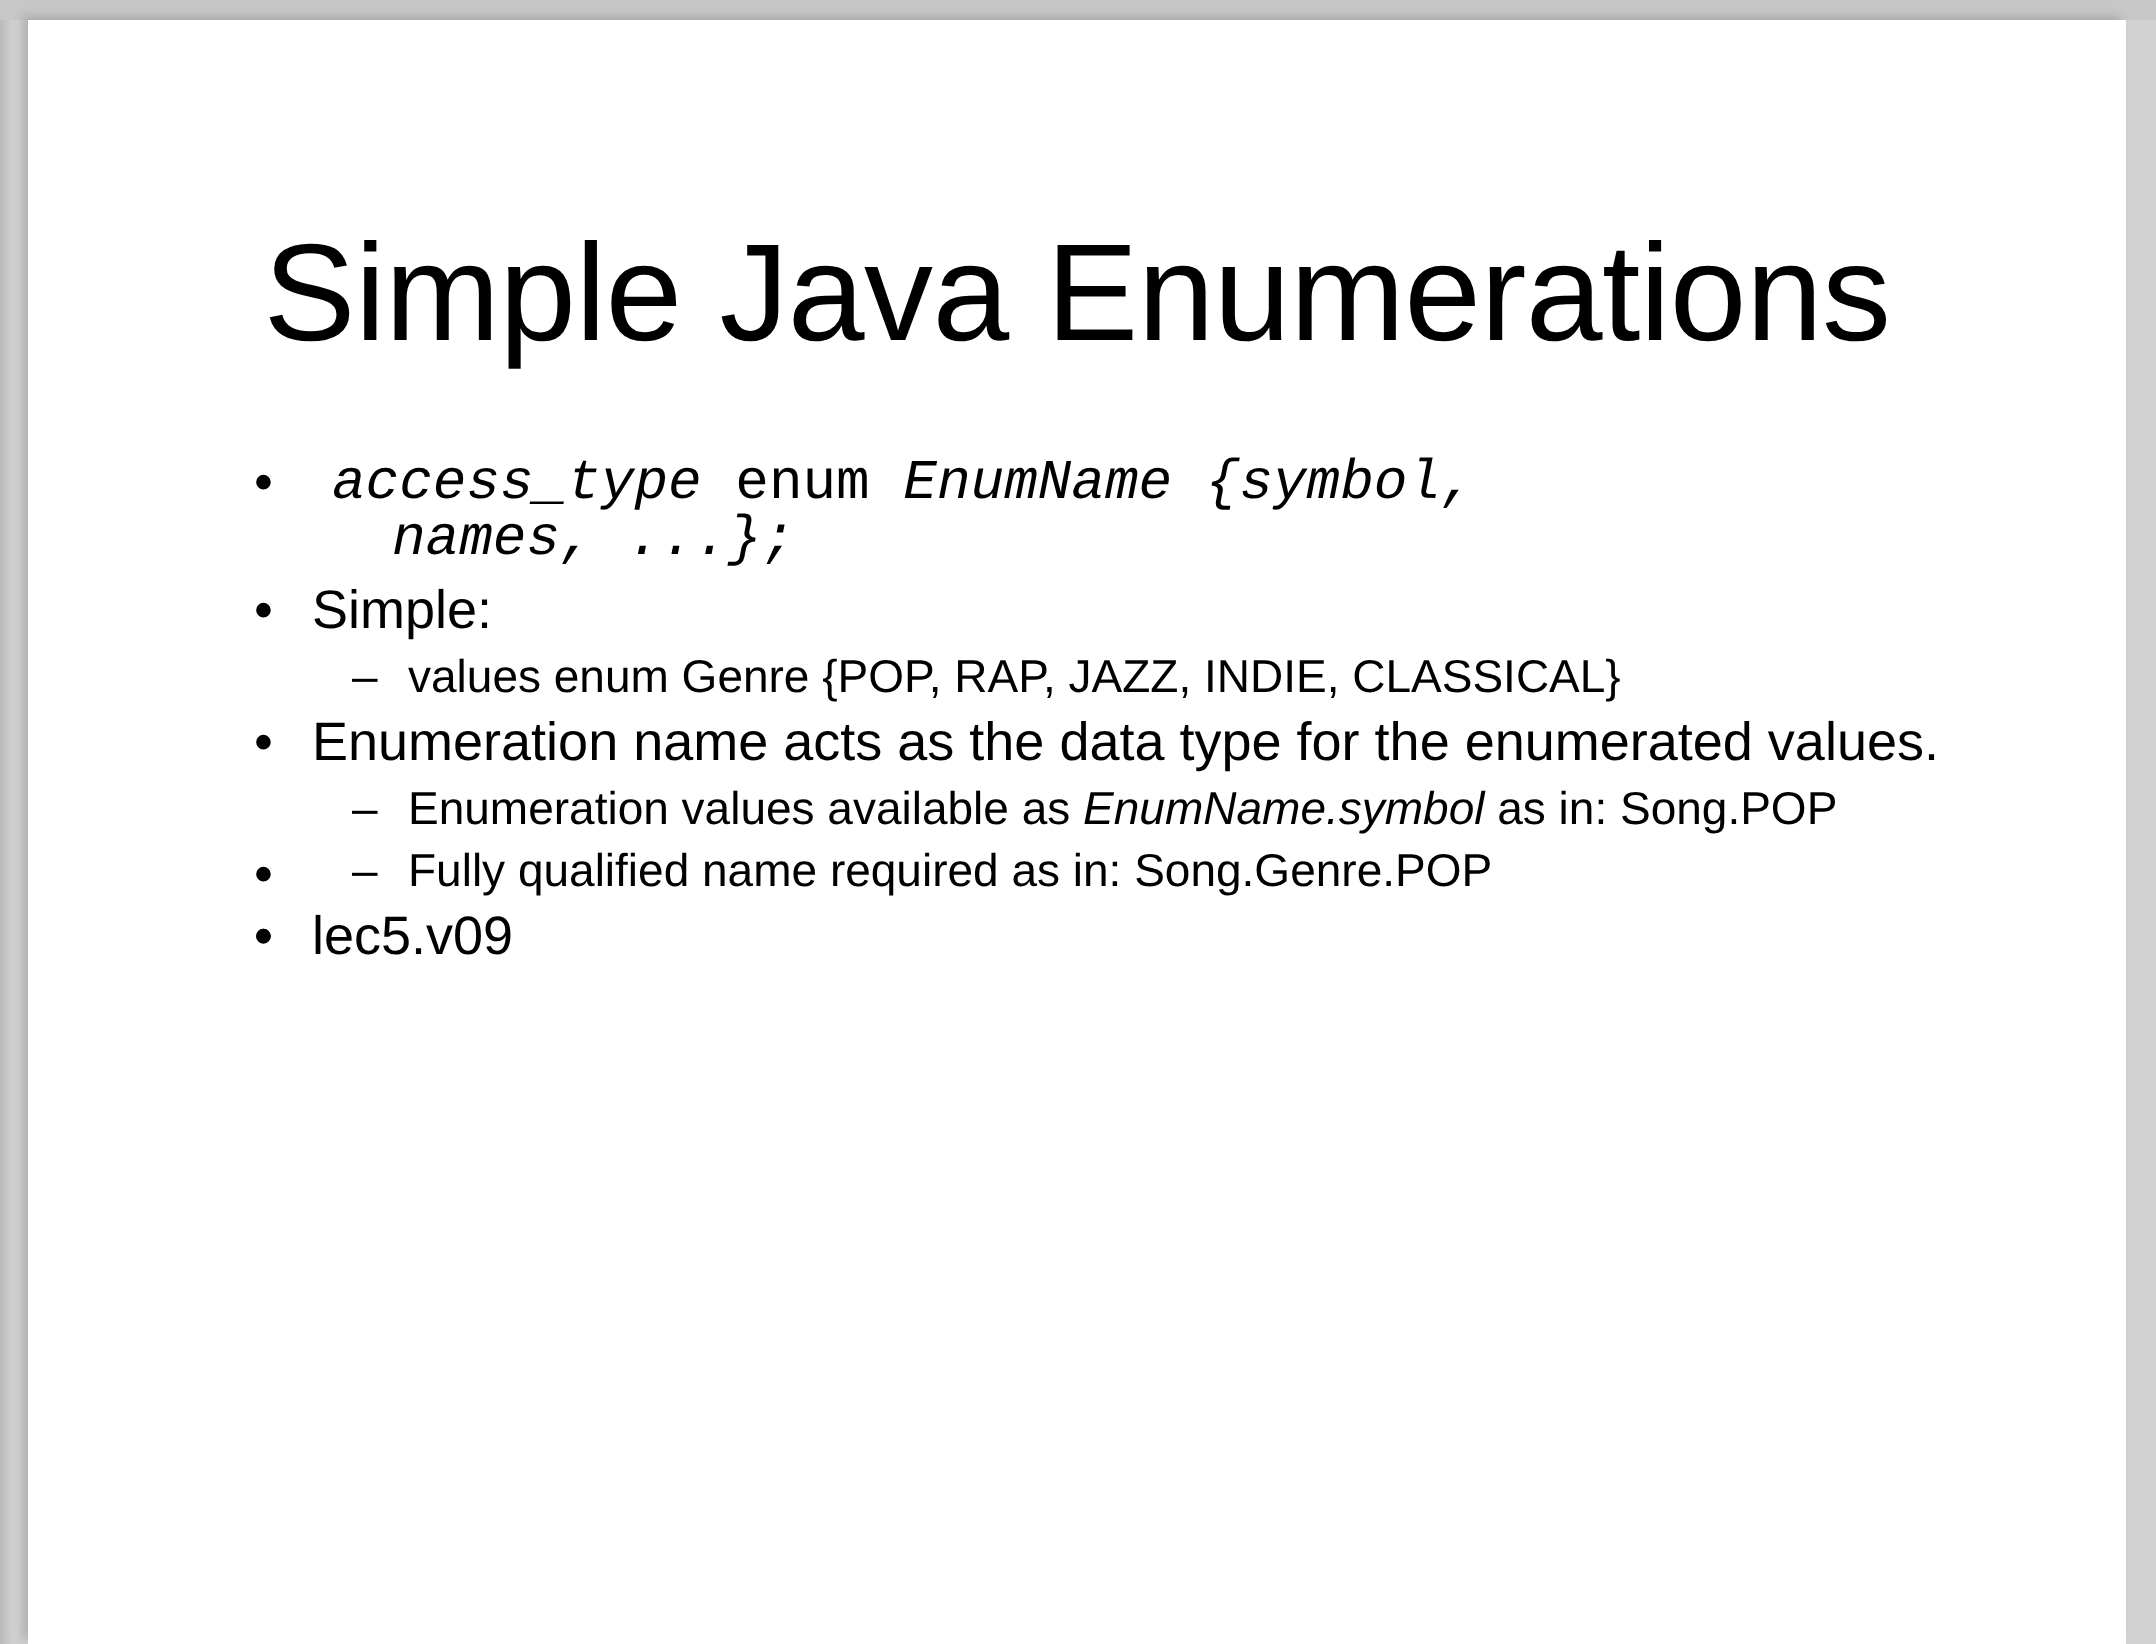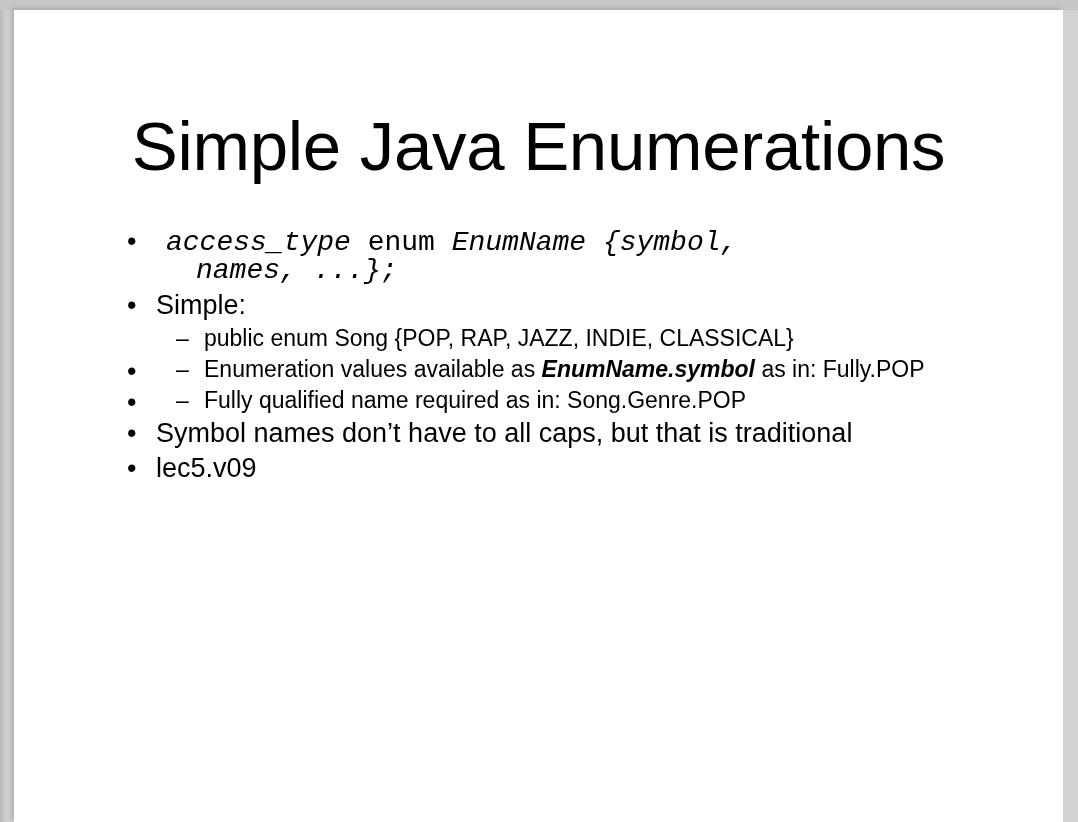--- a/index.html
+++ b/index.html
@@ -125,21 +125,20 @@
   }
   .mono-italic {
     font-style: italic;
   }
   .mono-roman {
     font-style: normal;
   }
 
   .ital {
     font-style: italic;
-    font-weight: bold;
   }
 </style>
 </head>
 <body>
 
 <div id="viewport">
 
   <div id="top-band"></div>
 
   <div id="slide-page">
@@ -159,43 +158,43 @@
 
         <div class="code-line cont"><span class="mono-italic">names, ...};</span></div>
 
         <div class="bullet-l1">
           <span class="marker">•</span>
           <span>Simple:</span>
         </div>
 
         <div class="bullet-l2">
           <span class="marker">–</span>
-          <span>public enum Song {POP, RAP, JAZZ, INDIE, CLASSICAL}</span>
-        </div>
-
-        <div class="bullet-l1">
-          <span class="marker">•</span>
+          <span>values enum Genre {POP, RAP, JAZZ, INDIE, CLASSICAL}</span>
+        </div>
+
+        <div class="bullet-l1">
+          <span class="marker">•</span>
+          <span>Enumeration name acts as the data type for the enumerated values.</span>
         </div>
 
         <div class="bullet-l2">
-          <span class="marker">–</span><span>Enumeration values available as </span><span class="ital">EnumName.symbol</span><span>  as in: Fully.POP</span>
+          <span class="marker">–</span><span>Enumeration values available as </span><span class="ital">EnumName.symbol</span><span>  as in: Song.POP</span>
         </div>
 
         <div class="bullet-l1">
           <span class="marker">•</span>
         </div>
 
         <div class="bullet-l2">
           <span class="marker">–</span>
           <span>Fully qualified name required as in: Song.Genre.POP</span>
         </div>
 
         <div class="bullet-l1">
           <span class="marker">•</span>
-          <span>Symbol names don’t have to all caps, but that is traditional</span>
         </div>
 
         <div class="bullet-l1">
           <span class="marker">•</span>
           <span>lec5.v09</span>
         </div>
 
       </div>
     </div>
   </div>

